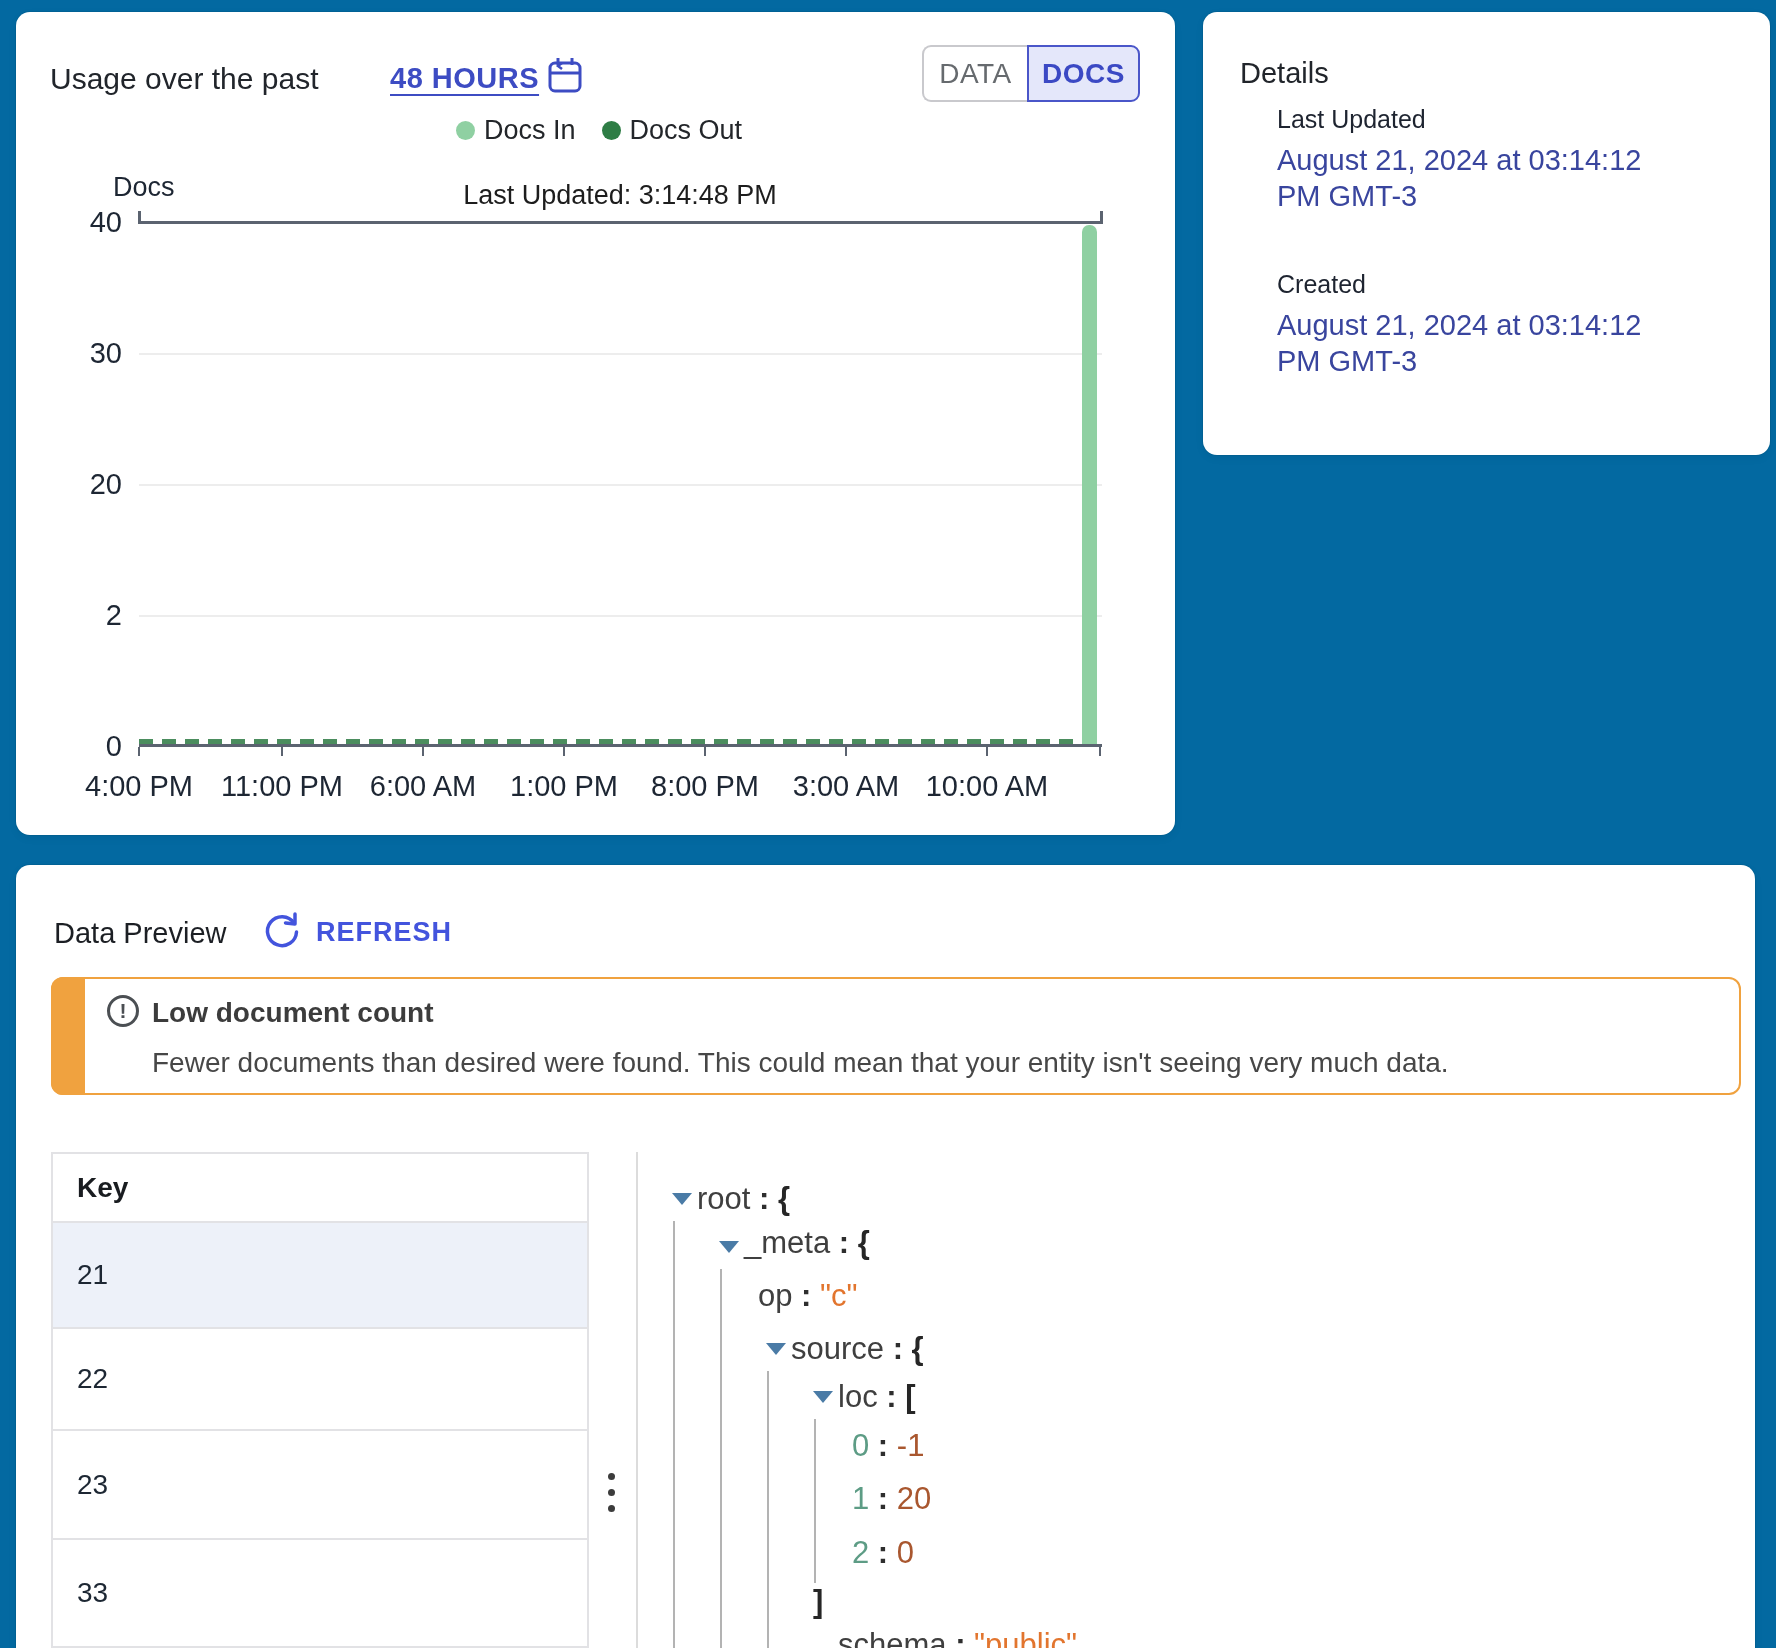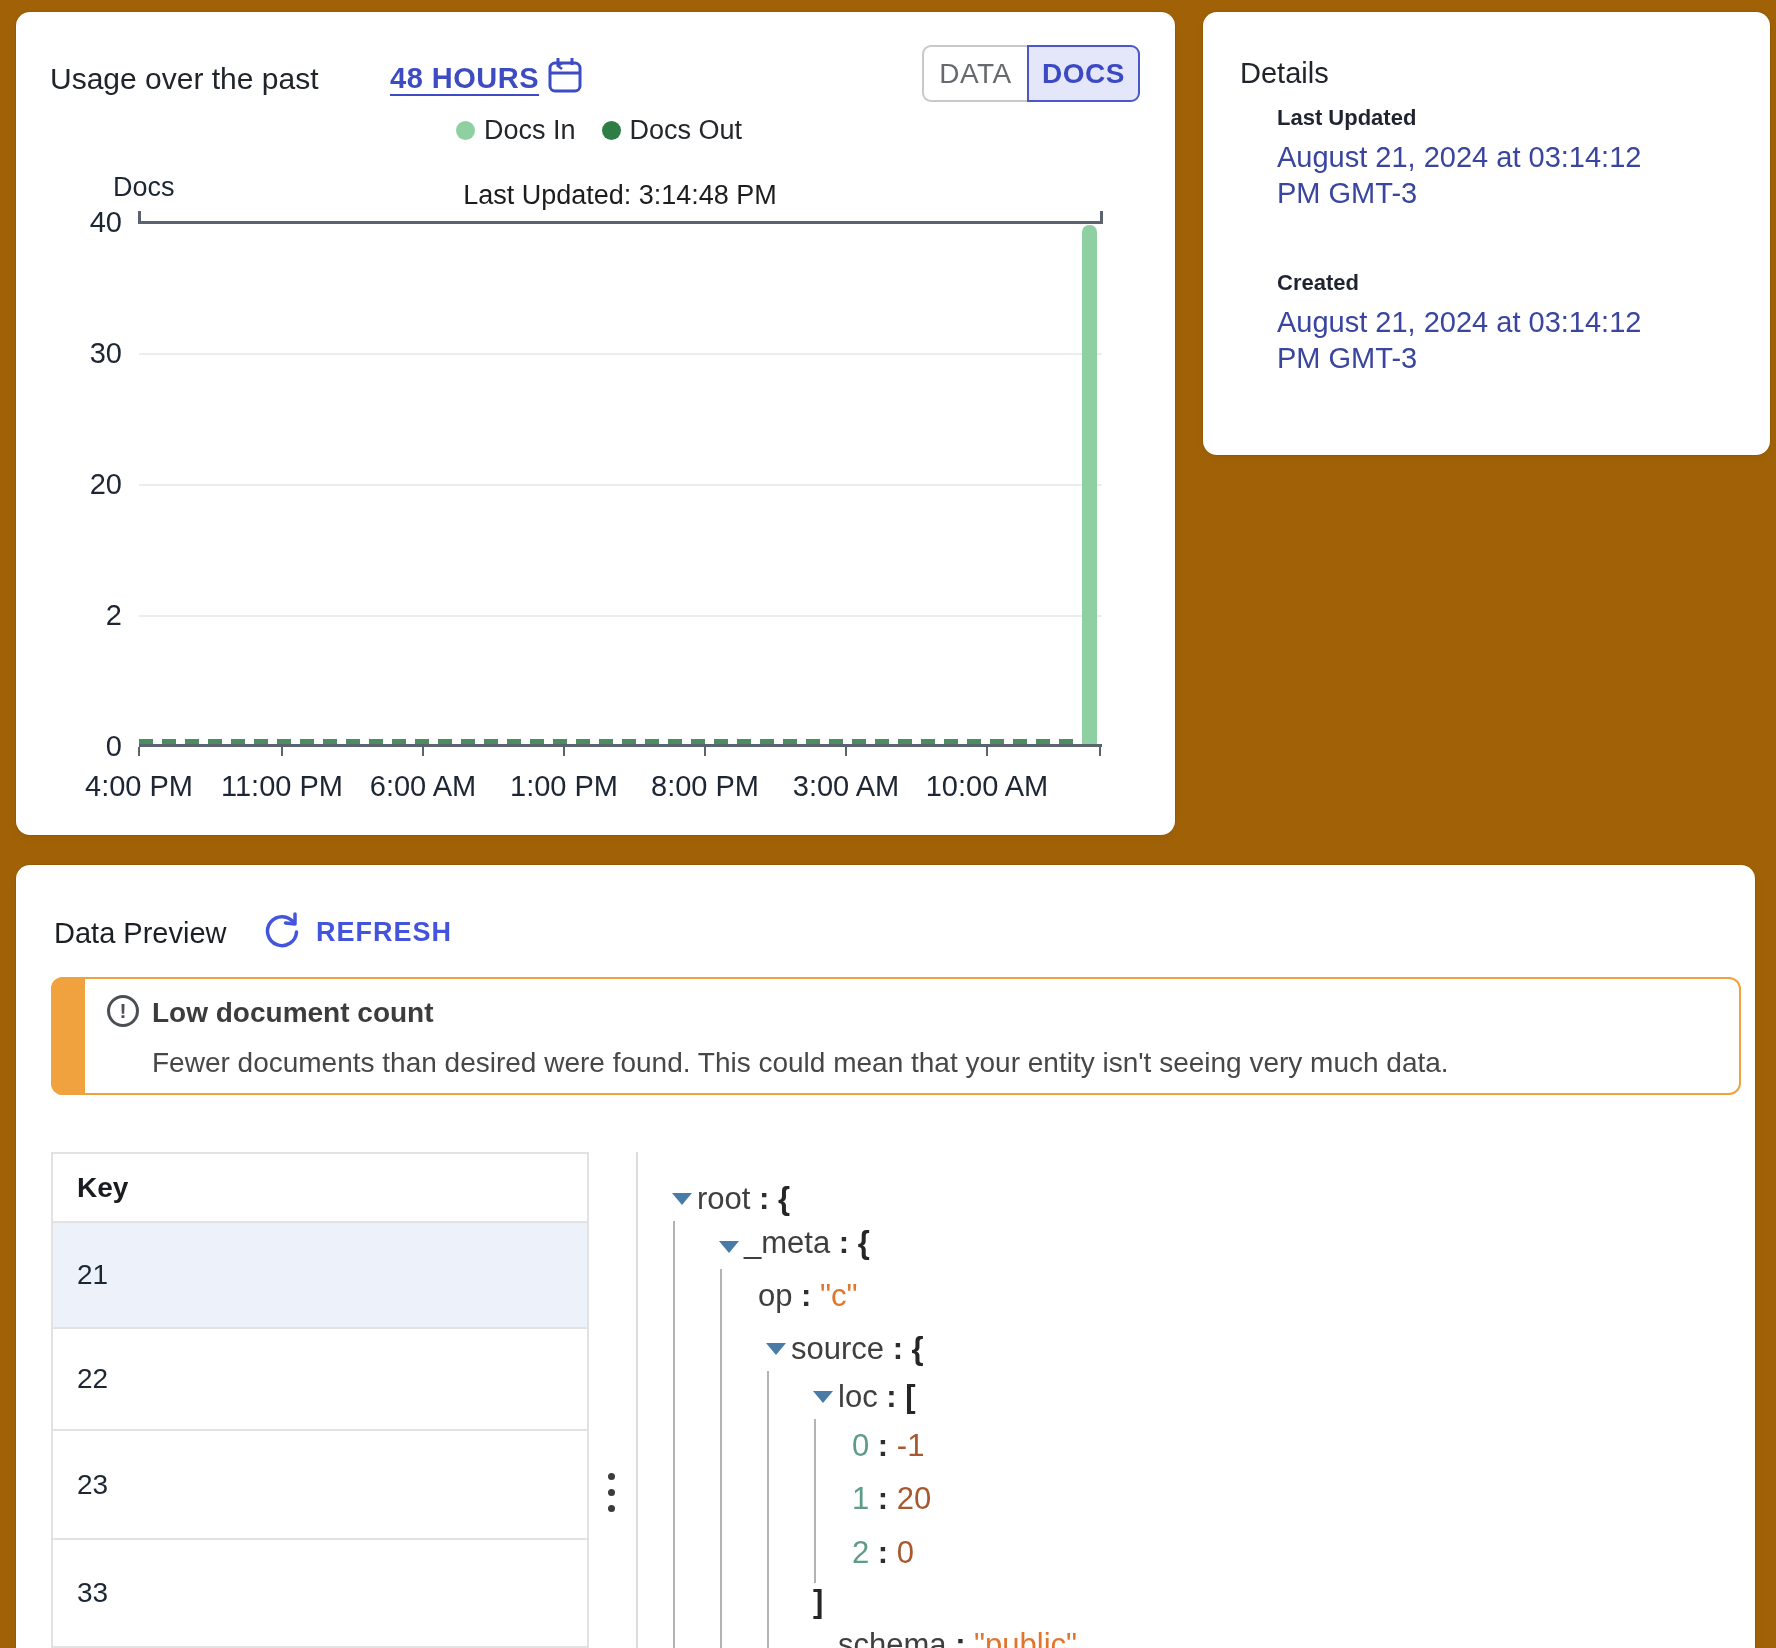--- a/index.html
+++ b/index.html
@@ -1,16 +1,16 @@
 <!DOCTYPE html>
 <html><head>
 <meta charset="utf-8">
 <style>
   html,body{margin:0;padding:0;background:#fff;}
-  .page{position:relative;width:1776px;height:1648px;background:#a16207;overflow:hidden;
+  .page{position:relative;width:1776px;height:1648px;background:#0369a1;overflow:hidden;
         font-family:"Liberation Sans",sans-serif;color:#20242a;}
   .card{position:absolute;background:#fff;border-radius:14px;
         box-shadow:0 0 0 1px rgba(0,0,0,.06),0 3px 10px rgba(0,0,0,.05);}
   .card-usage{left:16px;top:12px;width:1159px;height:823px;}
   .card-details{left:1203px;top:12px;width:567px;height:443px;}
   .card-preview{left:16px;top:865px;width:1739px;height:800px;overflow:hidden;}
 
   
   .usage-title{position:absolute;left:34px;top:50px;font-size:30px;color:#21252b;}
   .range-link{position:absolute;left:374px;top:50px;font-size:29px;font-weight:600;
@@ -38,21 +38,21 @@
             background:repeating-linear-gradient(90deg,#4b8d5e 0 14px,transparent 14px 23px);}
   .bar{position:absolute;left:943px;width:15px;top:3px;bottom:1px;background:#8fd0a2;
        border-radius:7px 7px 0 0;}
   .xtick{position:absolute;bottom:-10px;width:2px;height:9px;background:#5b6370;}
   .ylab{position:absolute;left:40px;width:66px;text-align:right;font-size:29px;color:#1d2633;line-height:34px;}
   .xlab{position:absolute;width:142px;text-align:center;font-size:29px;color:#1d2633;top:758px;}
 
   
   .details-title{position:absolute;left:37px;top:45px;font-size:29px;color:#21252b;}
   .dt-item{position:absolute;left:74px;width:460px;}
-  .dt-label{font-size:22px;color:#1e2430;margin-bottom:8px;font-weight:bold;}
+  .dt-label{font-size:25px;color:#1e2430;margin-bottom:8px;}
   .dt-value{font-size:29px;color:#39459e;line-height:36px;}
 
   
   .pv-title{position:absolute;left:38px;top:52px;font-size:29px;color:#1c1f24;}
   .refresh{position:absolute;left:246px;top:46px;display:flex;align-items:center;gap:14px;cursor:pointer;}
   .refresh span{font-size:27px;font-weight:600;letter-spacing:1px;color:#4354dd;}
   .banner{position:absolute;left:35px;top:112px;width:1690px;height:118px;box-sizing:border-box;
           border:2px solid #f0a23f;border-radius:12px;background:#fff;}
   .banner .bbar{position:absolute;left:-2px;top:-2px;bottom:-2px;width:34px;background:#f0a23f;
                 border-radius:12px 0 0 12px;}

